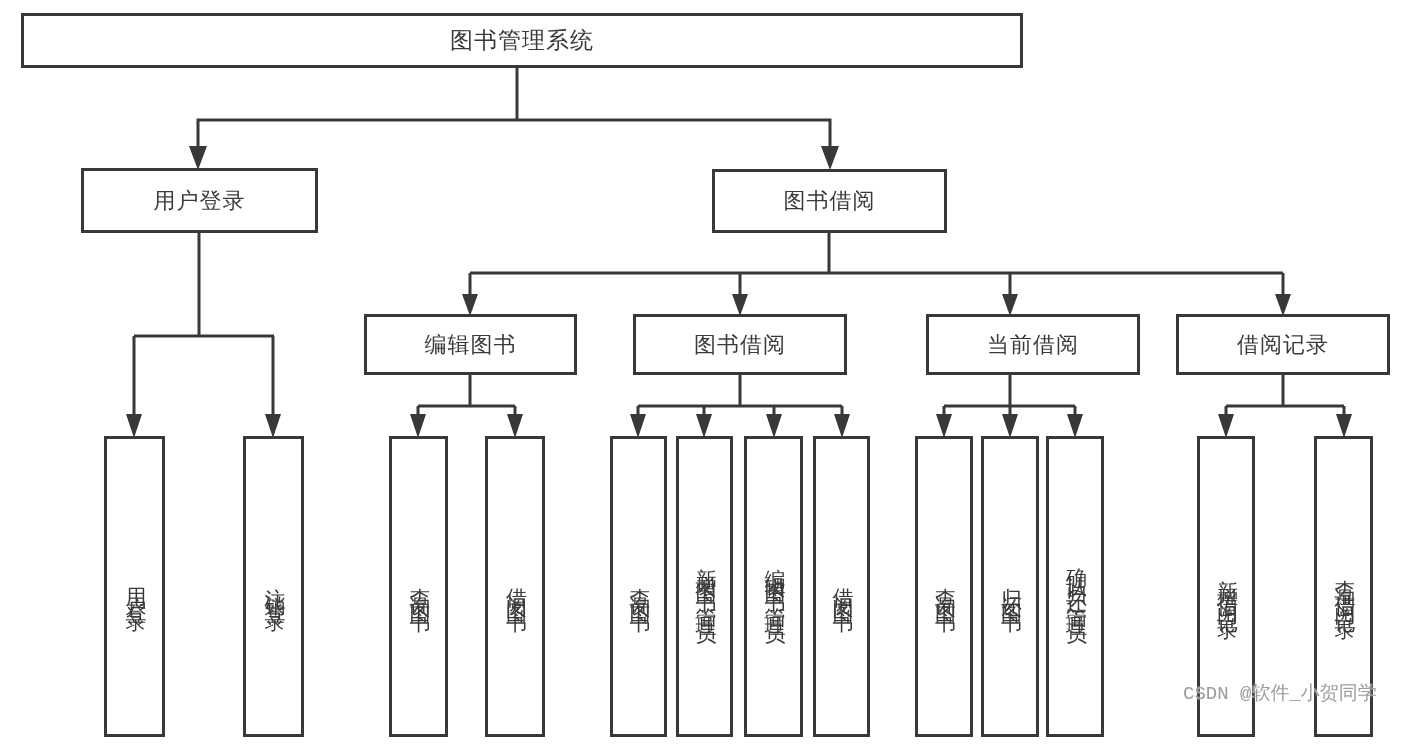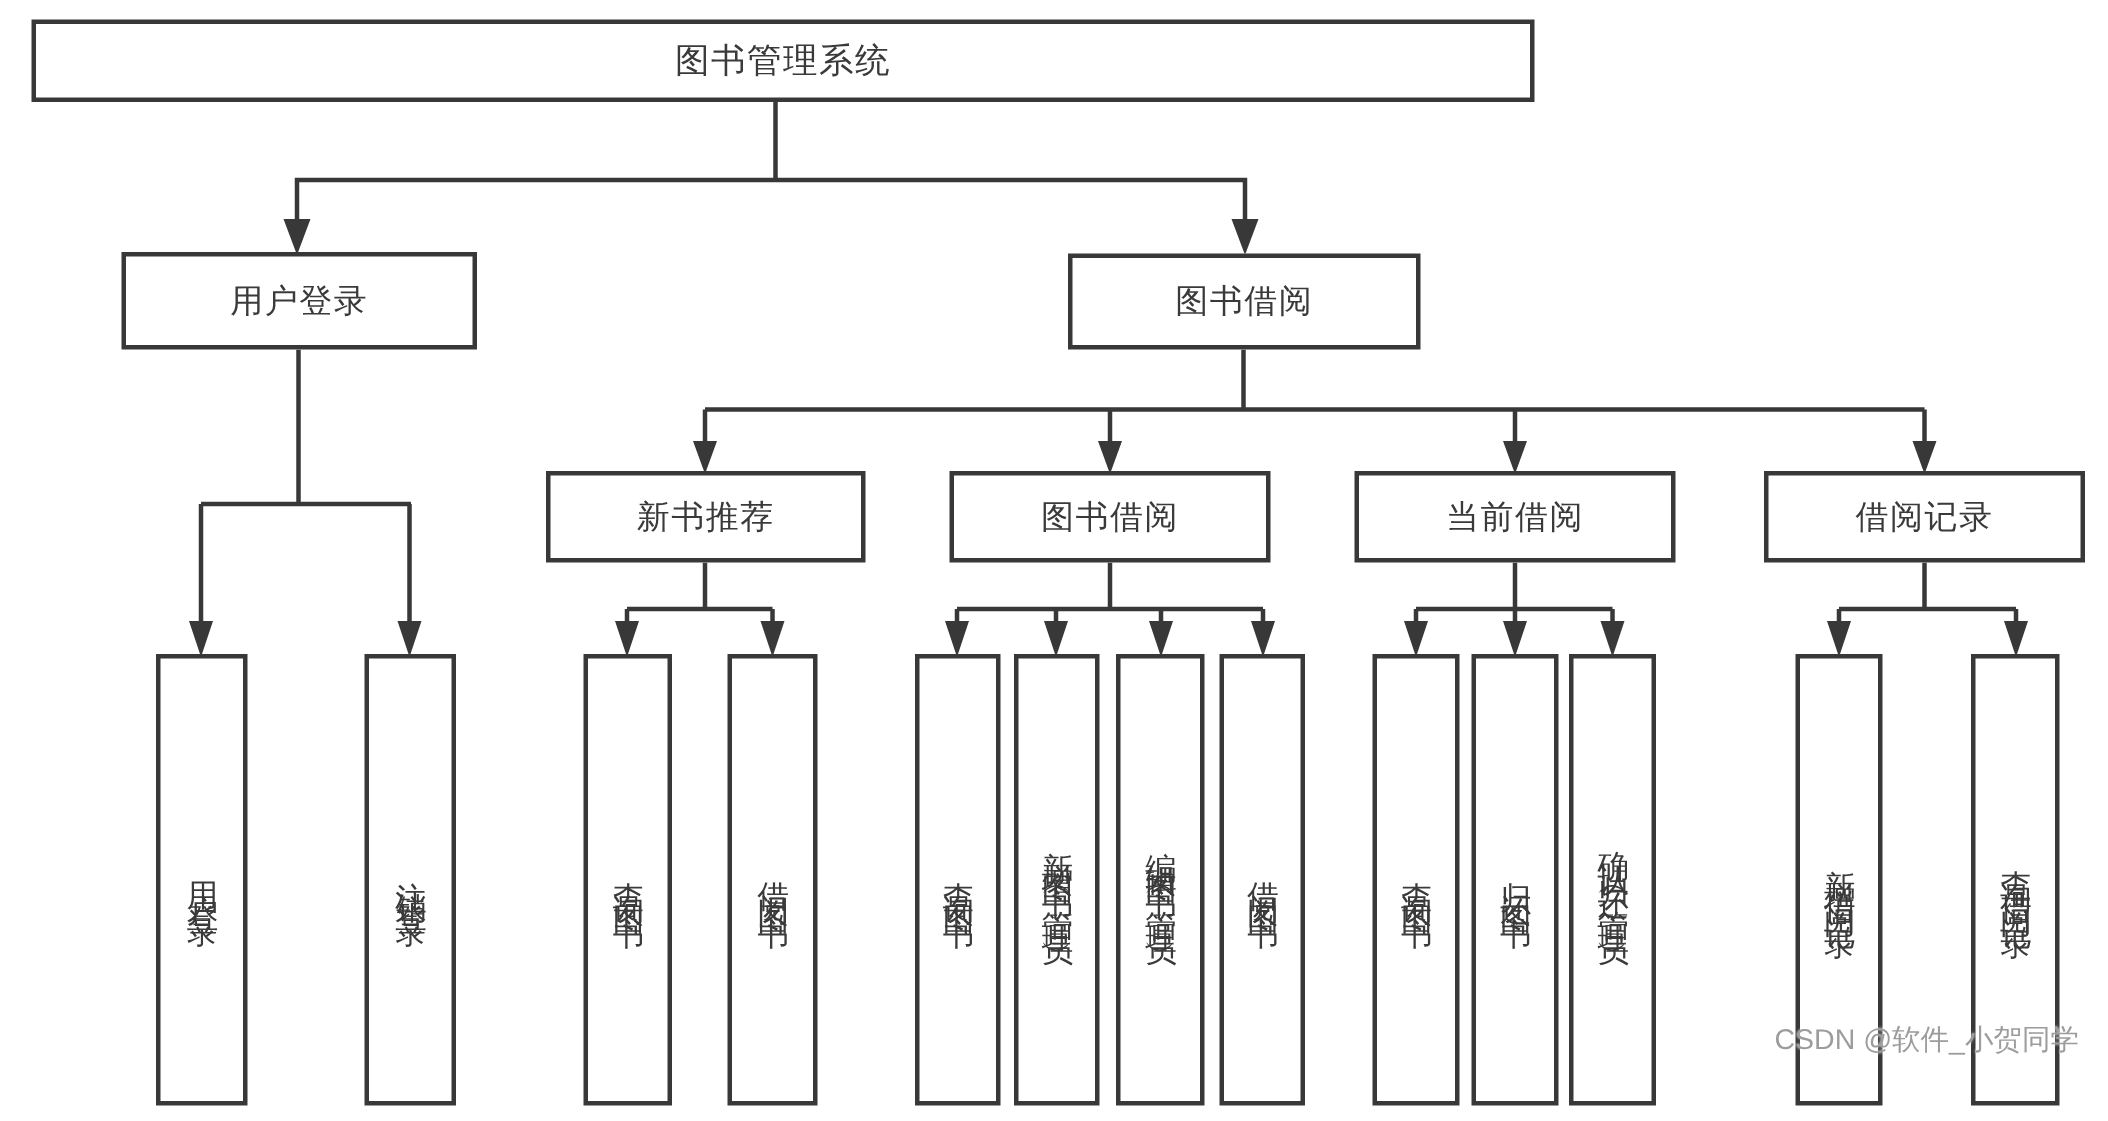--- a/index.html
+++ b/index.html
@@ -1,21 +1,21 @@
 <!DOCTYPE html>
 <html><head>
 <meta charset="utf-8">
 <style>
   html, body { margin: 0; padding: 0; background: #ffffff; }
   #stage {
     position: relative;
     width: 1405px;
     height: 747px;
     background: #ffffff;
-    font-family: Liberation Sans, sans-serif;
+    font-family: Liberation Mono, monospace;
     overflow: hidden;
   }
   #connectors {
     position: absolute;
     left: 0; top: 0;
     z-index: 0;
   }
   .hbox {
     position: absolute;
     box-sizing: border-box;
@@ -108,23 +108,23 @@
       <polygon points="1218,414 1234,414 1226,438"></polygon>
       <polygon points="1336,414 1352,414 1344,438"></polygon>
     </g>
   </svg>
 
   <div class="hbox title" style="left:21px; top:13px; width:1002px; height:55px;">图书管理系统</div>
 
   <div class="hbox" style="left:81px; top:168px; width:237px; height:65px;">用户登录</div>
   <div class="hbox" style="left:712px; top:169px; width:235px; height:64px;">图书借阅</div>
 
-  <div class="hbox" style="left:364px; top:314px; width:213px; height:61px;">新书推荐</div>
+  <div class="hbox" style="left:364px; top:314px; width:213px; height:61px;">编辑图书</div>
   <div class="hbox" style="left:633px; top:314px; width:214px; height:61px;">图书借阅</div>
-  <div class="hbox" style="left:903px; top:314px; width:214px; height:61px;">当前借阅</div>
+  <div class="hbox" style="left:926px; top:314px; width:214px; height:61px;">当前借阅</div>
   <div class="hbox" style="left:1176px; top:314px; width:214px; height:61px;">借阅记录</div>
 
   <div class="vbox" style="left:104px; width:61px;">
     <span class="vtext">用户登录</span>
   </div>
   <div class="vbox" style="left:243px; width:61px;">
     <span class="vtext">注销登录</span>
   </div>
 
   <div class="vbox" style="left:389px; width:59px;">

